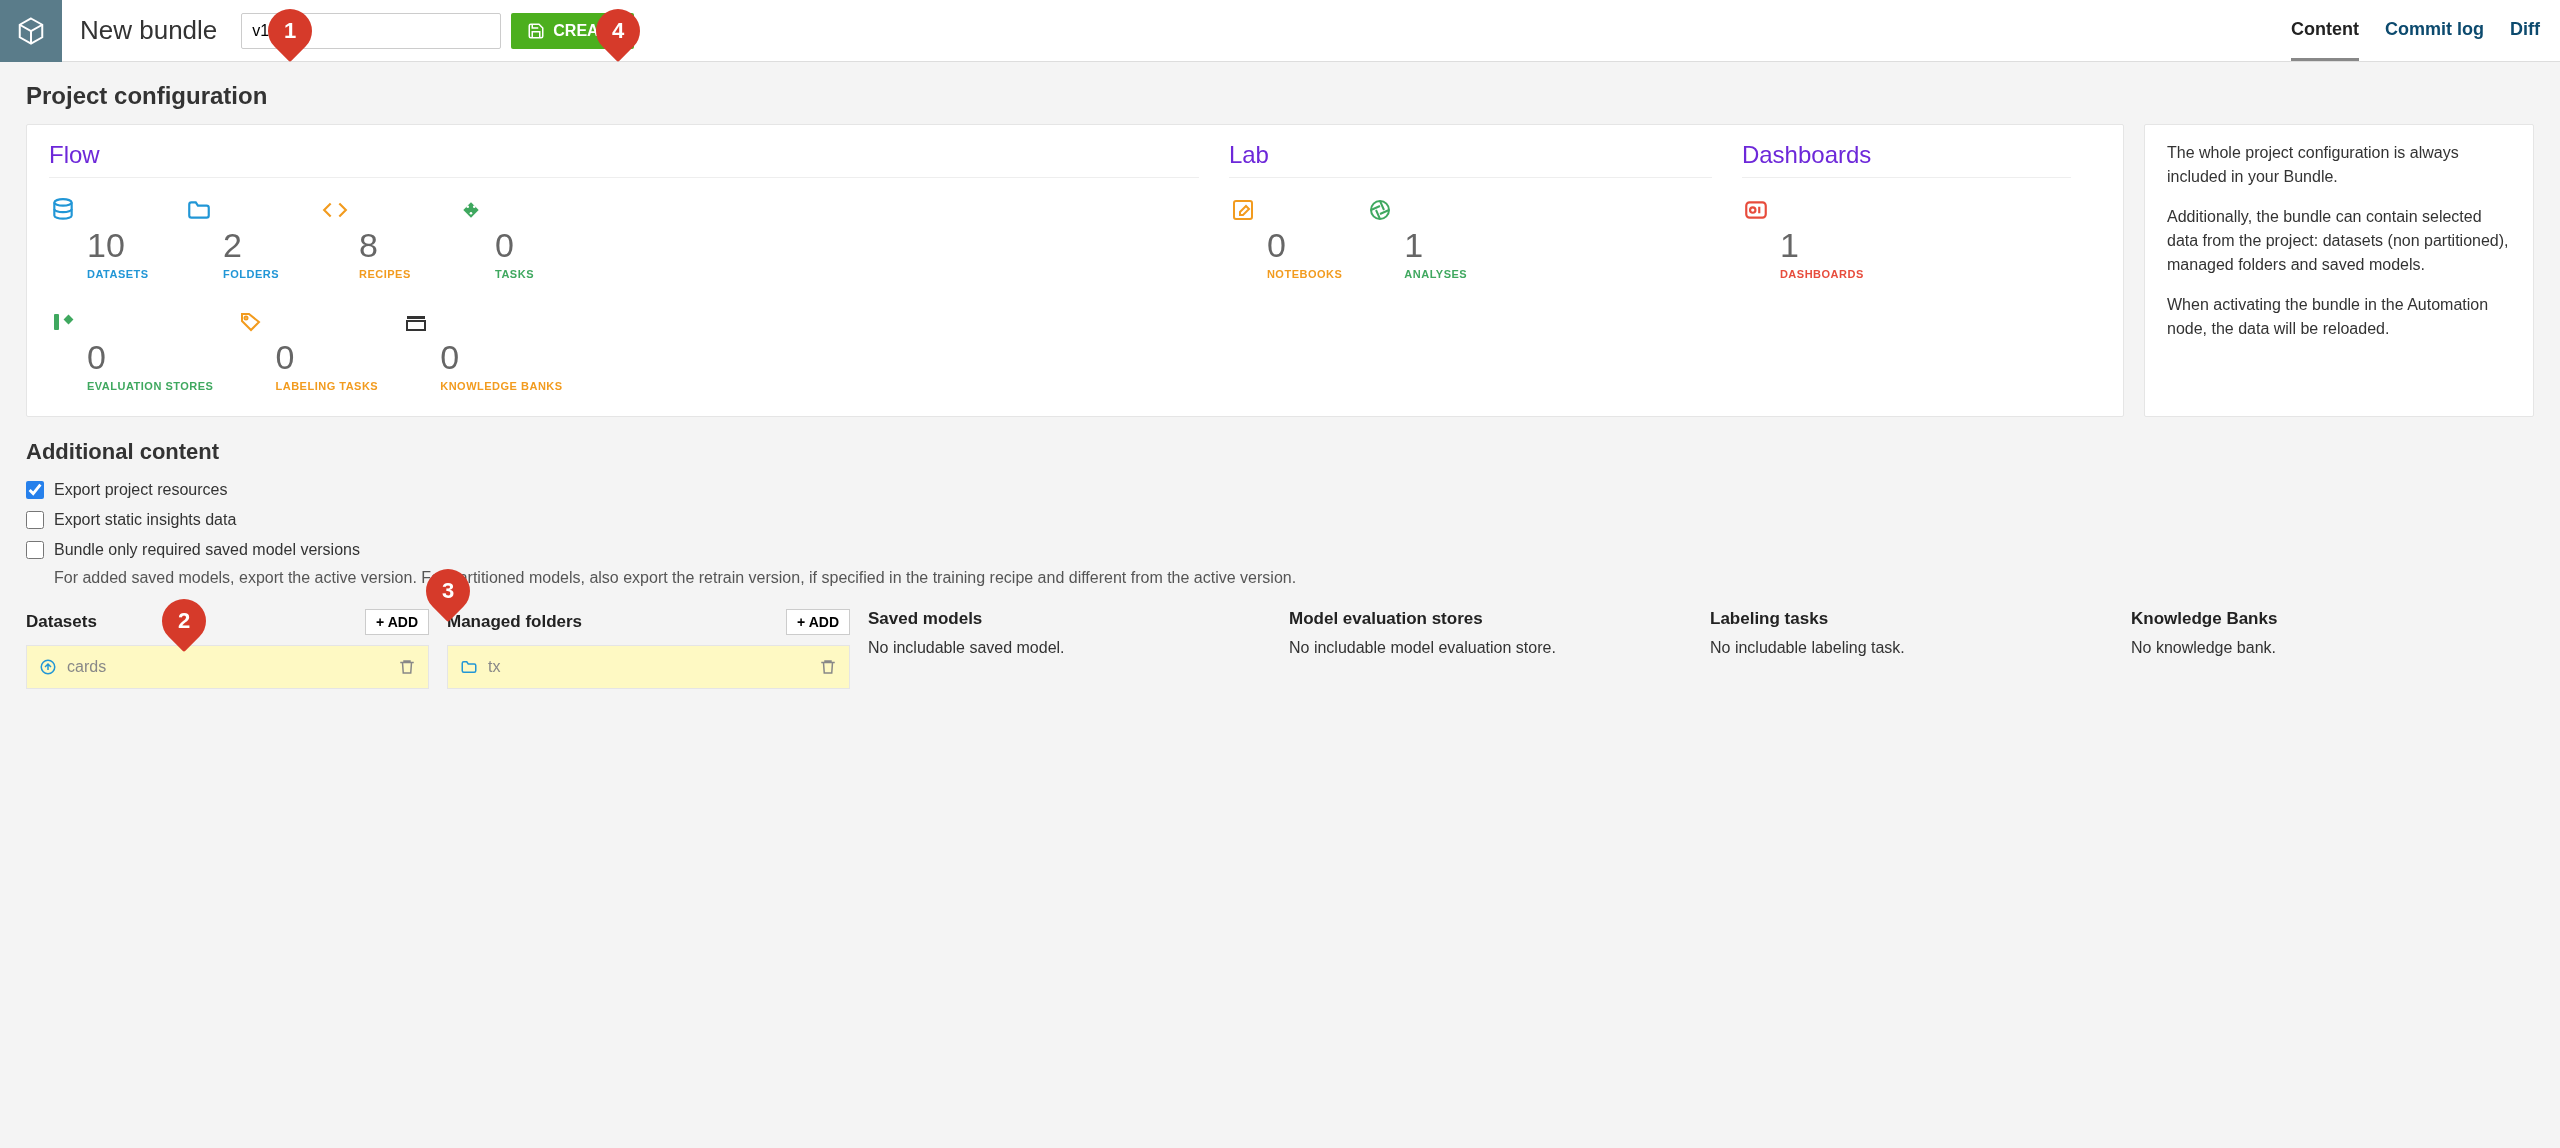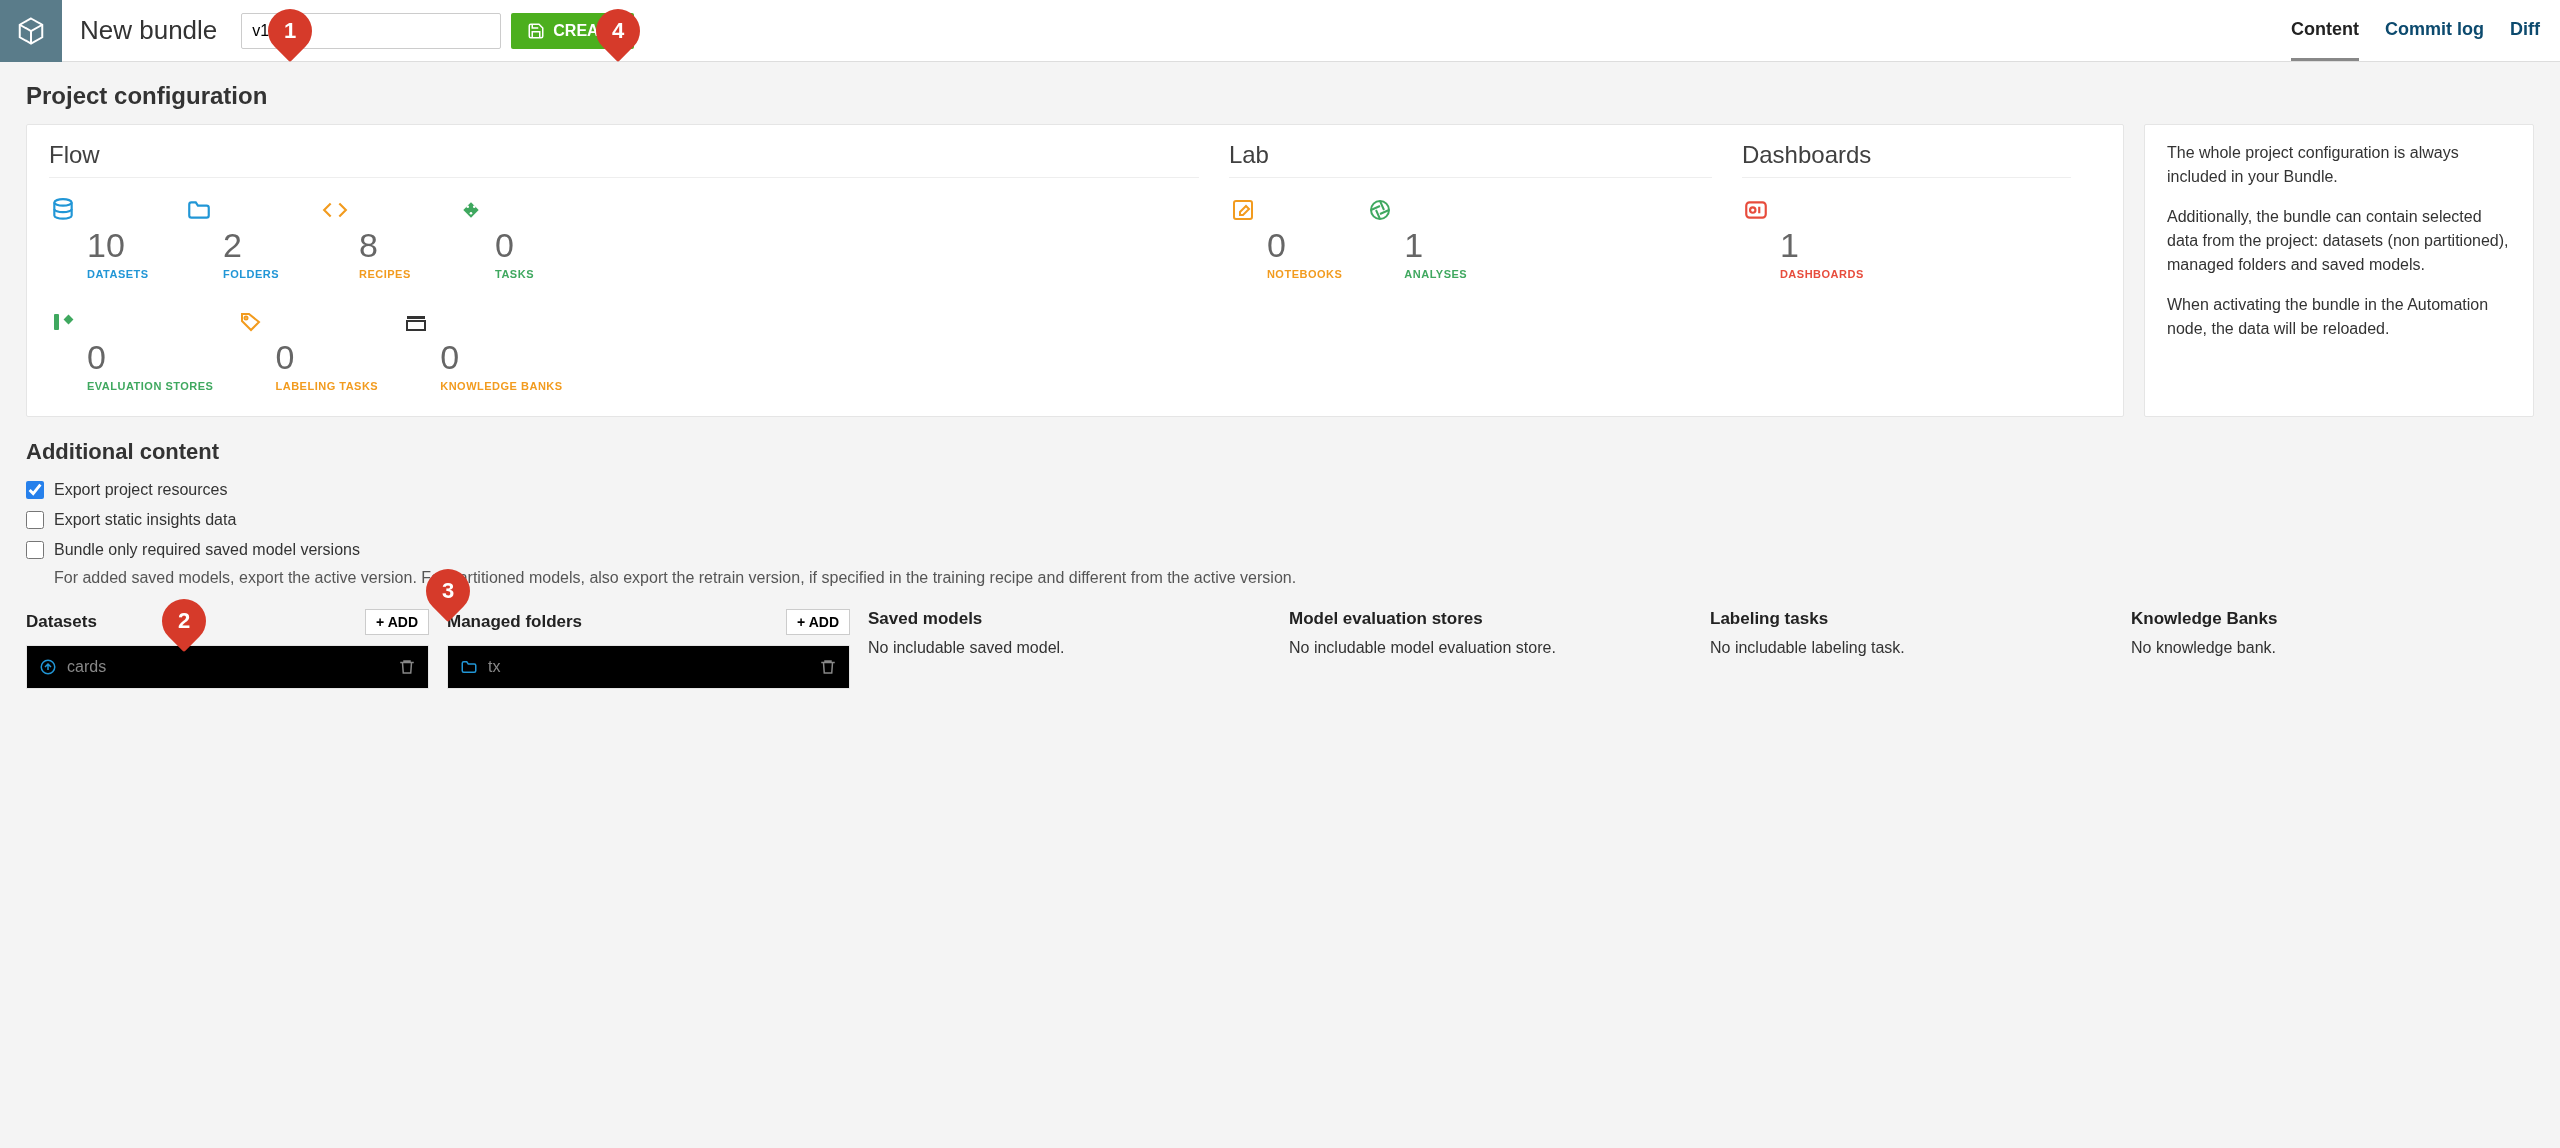--- a/index.html
+++ b/index.html
@@ -85,21 +85,21 @@
   padding: 16px 22px 24px;
   flex: 1;
 }
 .info-card { width: 390px; flex: none; font-size: 16px; line-height: 1.5; color: #333; }
 .info-card p { margin-bottom: 16px; }
 .info-card p:last-child { margin-bottom: 0; }
 
 .group-row { display: flex; }
 .group { flex: 1; }
 .group.flow { flex: 2.3; }
-.group-title { font-size: 24px; color: #404040; margin-bottom: 8px; font-weight: 400; }
+.group-title { font-size: 24px; color: #6d28d9; margin-bottom: 8px; font-weight: 400; }
 .group hr { border: none; border-top: 1px solid #eee; margin-bottom: 18px; margin-right: 30px; }
 
 .stats-grid { display: flex; flex-wrap: wrap; gap: 8px 24px; }
 .stat { display: flex; align-items: flex-start; gap: 10px; min-width: 112px; }
 .stat-wide { min-width: 120px; }
 .stat .icon { width: 28px; height: 28px; display: flex; align-items: center; justify-content: center; }
 .stat .count { font-size: 34px; color: #666; font-weight: 400; line-height: 1; margin-top: 32px; }
 .stat .label { font-size: 11px; font-weight: 700; letter-spacing: 0.5px; margin-top: 6px; }
 
 .c-blue { color: #2196d6; }
@@ -115,21 +115,21 @@
 .checkbox-row { display: flex; align-items: flex-end; gap: 10px; margin-bottom: 10px; font-size: 16px; color: #333; }
 .checkbox-row input[type=checkbox] { width: 18px; height: 18px; margin-top: 2px; accent-color: #2680eb; }
 .hint { margin-left: 28px; font-size: 16px; color: #555; margin-bottom: 22px; }
 
 .bottom-grid { display: flex; gap: 18px; }
 .bottom-col { flex: 1; }
 .bottom-col .col-header { display: flex; align-items: center; justify-content: space-between; margin-bottom: 10px; }
 .bottom-col .col-title { font-size: 17px; font-weight: 700; color: #222; }
 .add-btn { background: #fff; border: 1px solid #ccc; padding: 4px 10px; font-size: 14px; font-weight: 600; cursor: pointer; }
 .item-row {
-  background: #000000;
+  background: #fef9c3;
   border: 1px solid #e5e5e5;
   height: 44px;
   display: flex;
   align-items: center;
   padding: 0 12px;
   gap: 10px;
   color: #888;
 }
 .item-row .trash { margin-left: auto; cursor: pointer; color: #888; }
 .empty-text { font-size: 16px; color: #333; }

